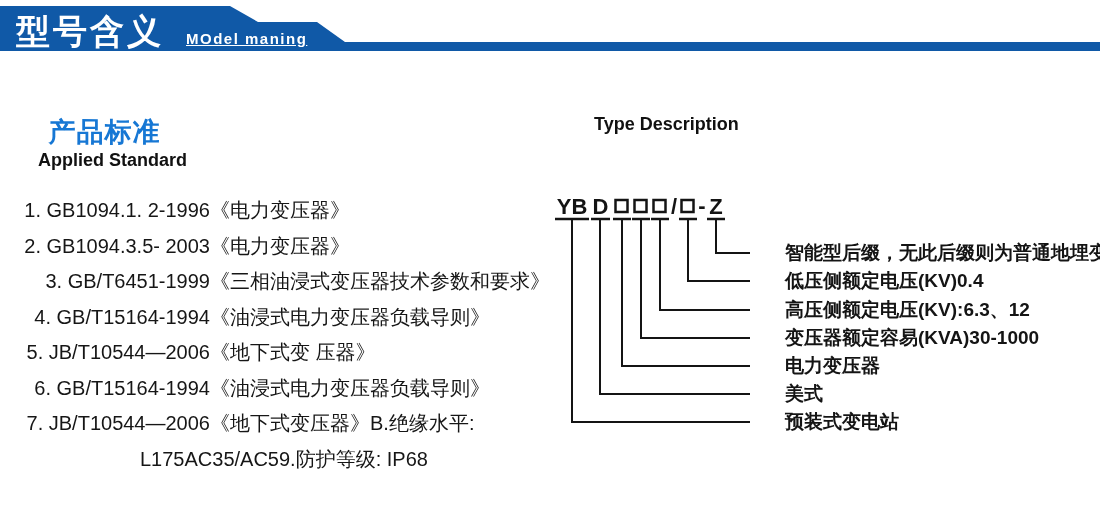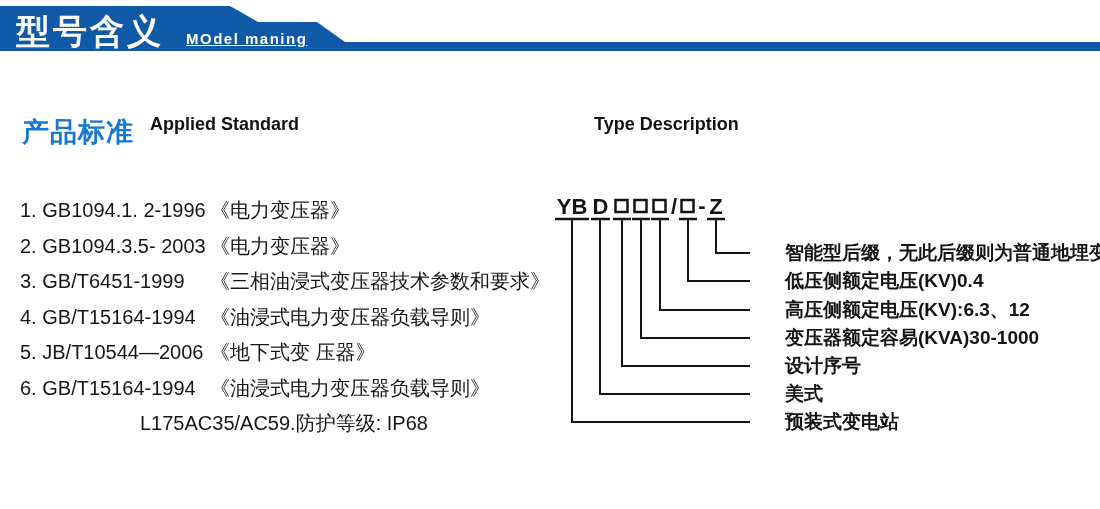--- a/index.html
+++ b/index.html
@@ -18,29 +18,29 @@
     font-size:34px; font-weight:bold; color:#ffffff; letter-spacing:3px;
     white-space:nowrap;
   }
   .banner-sub {
     position:absolute; left:186px; top:30px;
     font-size:15px; font-weight:bold; color:#ffffff; letter-spacing:1.5px;
     white-space:nowrap;
     text-decoration:underline;
   }
   
-  .sec-head { position:absolute; display:flex; align-items:flex-start; white-space:nowrap; }
+  .sec-head { position:absolute; display:flex; align-items:center; white-space:nowrap;flex-direction:column; }
   .sec-head.left  { left:22px;  top:114px; }
   .sec-head.right { left:558px; top:114px; }
   .sec-head .cn { font-size:27px; font-weight:bold; color:#1677D4; letter-spacing:1px; }
   .sec-head.left  .en { margin-left:16px; font-size:18px; font-weight:600; color:#111; }
   .sec-head.right .en { margin-left:36px; font-size:18px; font-weight:700; color:#111; }
   
   .std-list { position:absolute; left:20px; top:193px; width:540px; }
-  .std-row { display:flex; height:35.5px; line-height:35.5px; font-size:20px; color:#161616; white-space:nowrap; }
+  .std-row { display:flex; height:35.5px; line-height:35.5px; font-size:20px; color:#161616; white-space:nowrap;text-align:right; }
   .std-code { flex:0 0 190px; }
   .std-title { flex:0 0 auto; }
   .std-cont { margin-left:120px; }
   
   .diagram-svg { position:absolute; left:0; top:0; width:1100px; height:509px; pointer-events:none; }
   .diagram-svg text { font-family:"Liberation Sans","DejaVu Sans",sans-serif; font-size:22px; font-weight:bold; fill:#141414; }
   .mlabel {
     position:absolute; left:757px; height:26px; line-height:26px;
     font-size:19px; font-weight:bold; color:#141414; white-space:nowrap;margin-left:28px;
   }
@@ -78,20 +78,24 @@
   </div>
   <div class="std-row">
     <span class="std-code">5. JB/T10544—2006</span>
     <span class="std-title">《地下式变 压器》</span>
   </div>
   <div class="std-row">
     <span class="std-code">6. GB/T15164-1994</span>
     <span class="std-title">《油浸式电力变压器负载导则》</span>
   </div>
   <div class="std-row">
+    <span class="std-code">7. JB/T10544—2006</span>
+    <span class="std-title">《地下式变压器》B.绝缘水平:</span>
+  </div>
+  <div class="std-row">
     <span class="std-cont">L175AC35/AC59.防护等级: IP68</span>
   </div>
 </div>
 
 <div class="sec-head right">
   <span class="en">Type Description</span>
 </div>
 
 <svg class="diagram-svg" viewBox="0 0 1100 509" aria-hidden="false">
 
@@ -126,15 +130,15 @@
     <polyline points="622,220 622,366 750,366"></polyline>
     <polyline points="600,220 600,394 750,394"></polyline>
     <polyline points="572,220 572,422 750,422"></polyline>
   </g>
 </svg>
 
 <div class="mlabel" style="top:240px">智能型后缀，无此后缀则为普通地埋变</div>
 <div class="mlabel" style="top:268px">低压侧额定电压(KV)0.4</div>
 <div class="mlabel" style="top:297px">高压侧额定电压(KV):6.3、12</div>
 <div class="mlabel" style="top:325px">变压器额定容易(KVA)30-1000</div>
-<div class="mlabel" style="top:353px">设计序号</div>
+<div class="mlabel" style="top:353px">电力变压器</div>
 <div class="mlabel" style="top:381px">美式</div>
 <div class="mlabel" style="top:409px">预装式变电站</div>
 
 </body></html>

